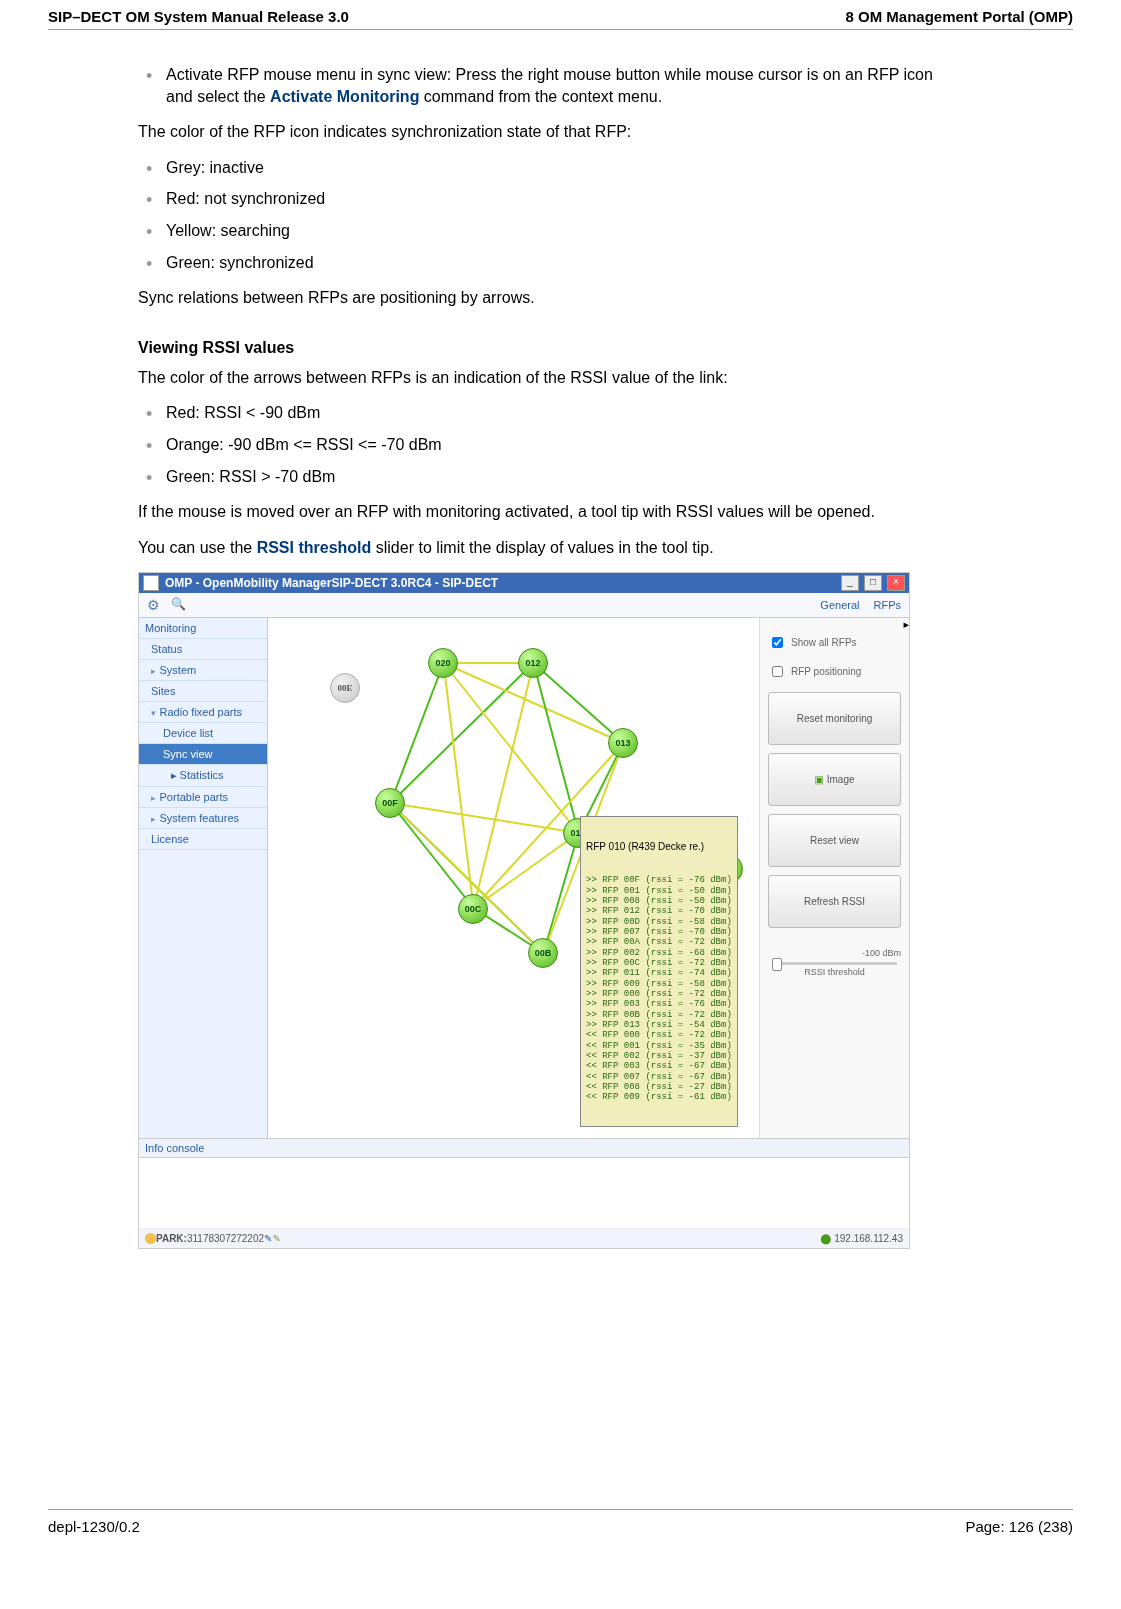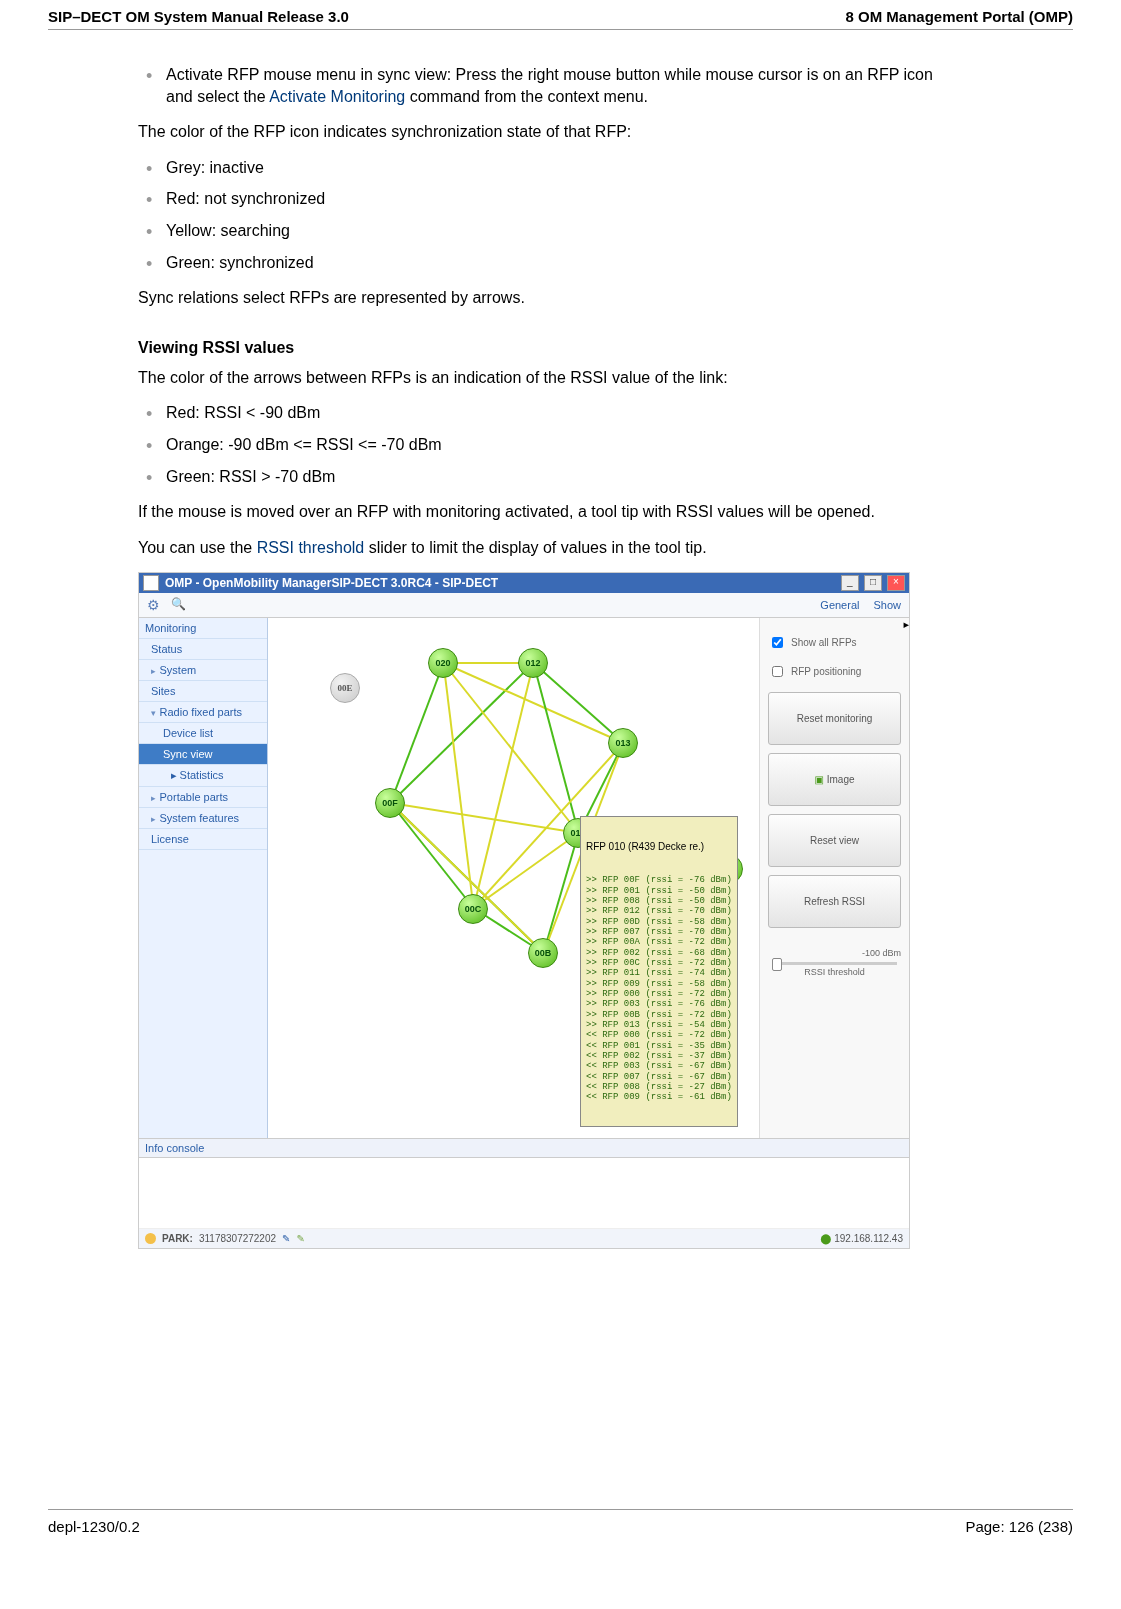--- a/index.html
+++ b/index.html
@@ -45,21 +45,21 @@
     top: 0;
     color: #999;
     font-size: 18px;
   }
   .para {
     margin: 14px 0;
     line-height: 1.35;
   }
   .bold-link {
     color: #003a7a;
-    font-weight: normal;
+    font-weight: bold;
     margin-top: 16px;
   }
   .sect-heading {
     font-weight: bold;
     margin-top: 30px;
     margin-bottom: 10px;
   }
   
   .app-shot {
     border: 1px solid #ccc;
@@ -133,21 +133,21 @@
   .tooltip-box {
     position: absolute; border: 1px solid #888; background: #f1eebe;
     font-family: "Courier New", monospace; font-size: 9px; line-height: 1.15;
     color: #2d6b10; padding: 3px 5px; white-space: pre;
   }
   .tooltip-head { color: #000; font-family: Arial; font-size: 10px; margin-bottom: 2px; }
   .info-console { border-top: 1px solid #ccc; }
   .info-head { background: #eef2fa; color:#2a5ea8; font-size:11px; padding: 3px 6px; border-bottom:1px solid #ccc; }
   .info-body { height: 70px; background:#fff; border-bottom:1px solid #eee; }
   .status-bar { display:flex; align-items:center; justify-content:space-between; background:#f1f4fa; padding: 4px 6px; font-size:10px; color:#555; }
-  .status-left { display:flex; align-items:center; gap:6px; }
+  .status-left { display:flex; align-items:center; gap:0; }
   .pill-icon { width:11px; height:11px; display:inline-block; border-radius:50%; }
   .footer {
     display:flex; justify-content:space-between; border-top:1px solid #999;
     padding: 8px 0; margin-top: 260px; font-size: 15px; color:#000;
   }
 </style>
 </head>
 <body>
 
 <div class="page">
@@ -162,21 +162,21 @@
         <span>Activate RFP mouse menu in sync view: Press the right mouse button while mouse cursor is on an RFP icon and select the </span><span class="bold-link">Activate Monitoring</span><span> command from the context menu.</span>
       </li>
     </ul>
     <p class="para">The color of the RFP icon indicates synchronization state of that RFP:</p>
     <ul class="bullets">
       <li>Grey: inactive</li>
       <li>Red: not synchronized</li>
       <li>Yellow: searching</li>
       <li>Green: synchronized</li>
     </ul>
-    <p class="para">Sync relations select RFPs are represented by arrows.</p>
+    <p class="para">Sync relations between RFPs are positioning by arrows.</p>
 
     <div class="sect-heading">Viewing RSSI values</div>
     <p class="para" style="margin-top:8px">The color of the arrows between RFPs is an indication of the RSSI value of the link:</p>
     <ul class="bullets">
       <li>Red: RSSI &lt; -90 dBm</li>
       <li>Orange: -90 dBm &lt;= RSSI &lt;= -70 dBm</li>
       <li>Green: RSSI &gt; -70 dBm</li>
     </ul>
     <p class="para">If the mouse is moved over an RFP with monitoring activated, a tool tip with RSSI values will be opened.</p>
     <p class="para">
@@ -192,21 +192,21 @@
           <span>□</span>
           <span class="close">×</span>
         </span>
       </div>
       <div class="menu-bar">
         <div class="menu-left">
           <span class="gear-icon"></span>
           <span class="mag-icon"></span>
         </div>
         <span class="menu-link">General</span>
-        <span class="menu-link">Show</span>
+        <span class="menu-link">RFPs</span>
       </div>
 
       <div class="app-body" style="position:relative">
         <div class="nav-col">
           <div class="nav-head">Monitoring</div>
           <div class="nav-item">Status</div>
           <div class="nav-item exp">System</div>
           <div class="nav-item">Sites</div>
           <div class="nav-item expd">Radio fixed parts</div>
           <div class="nav-sub">Device list</div>

